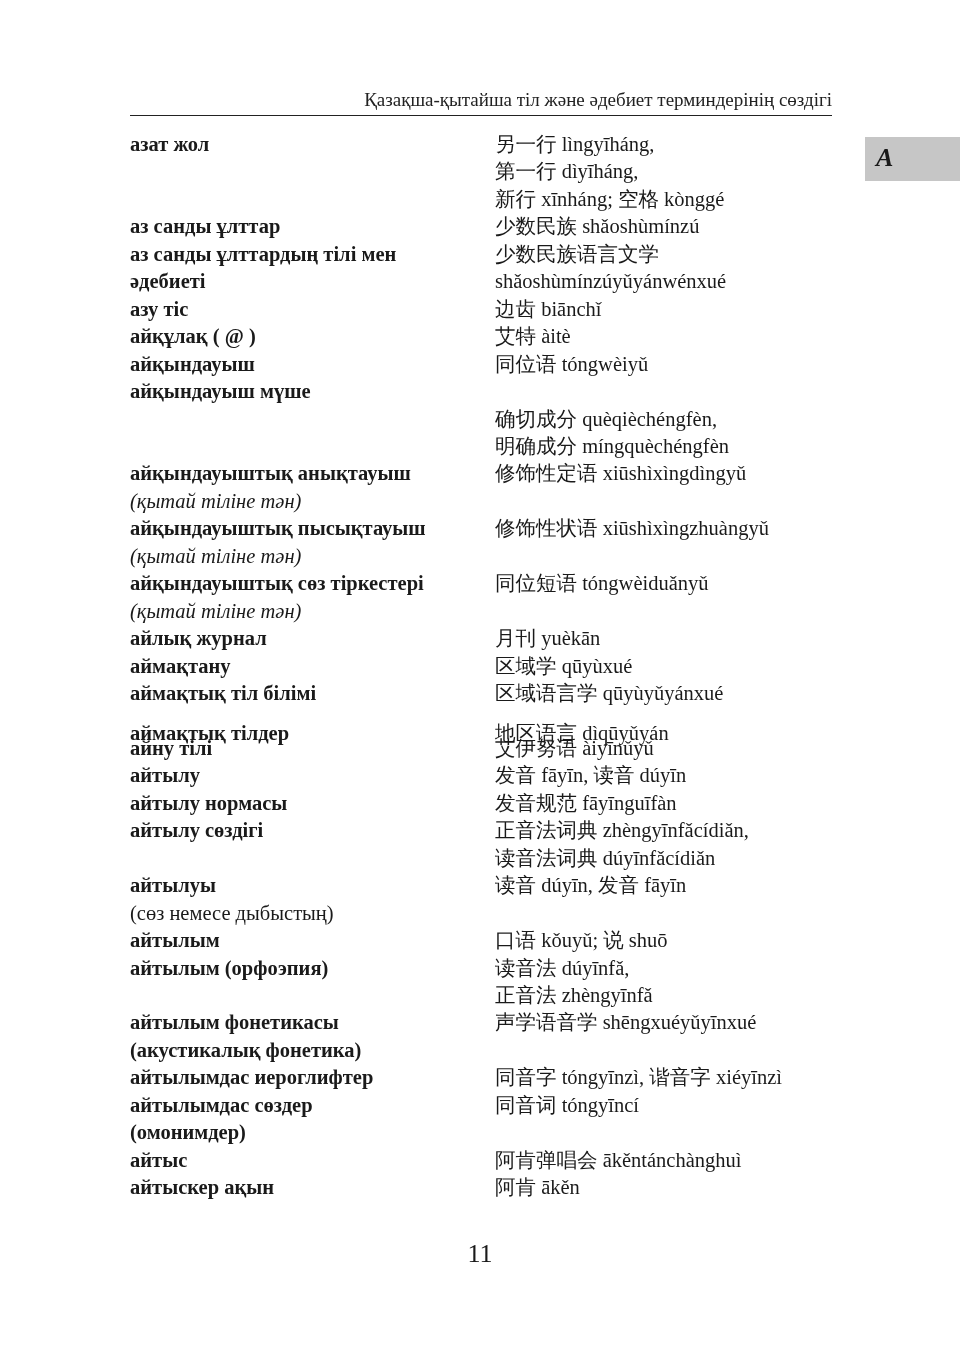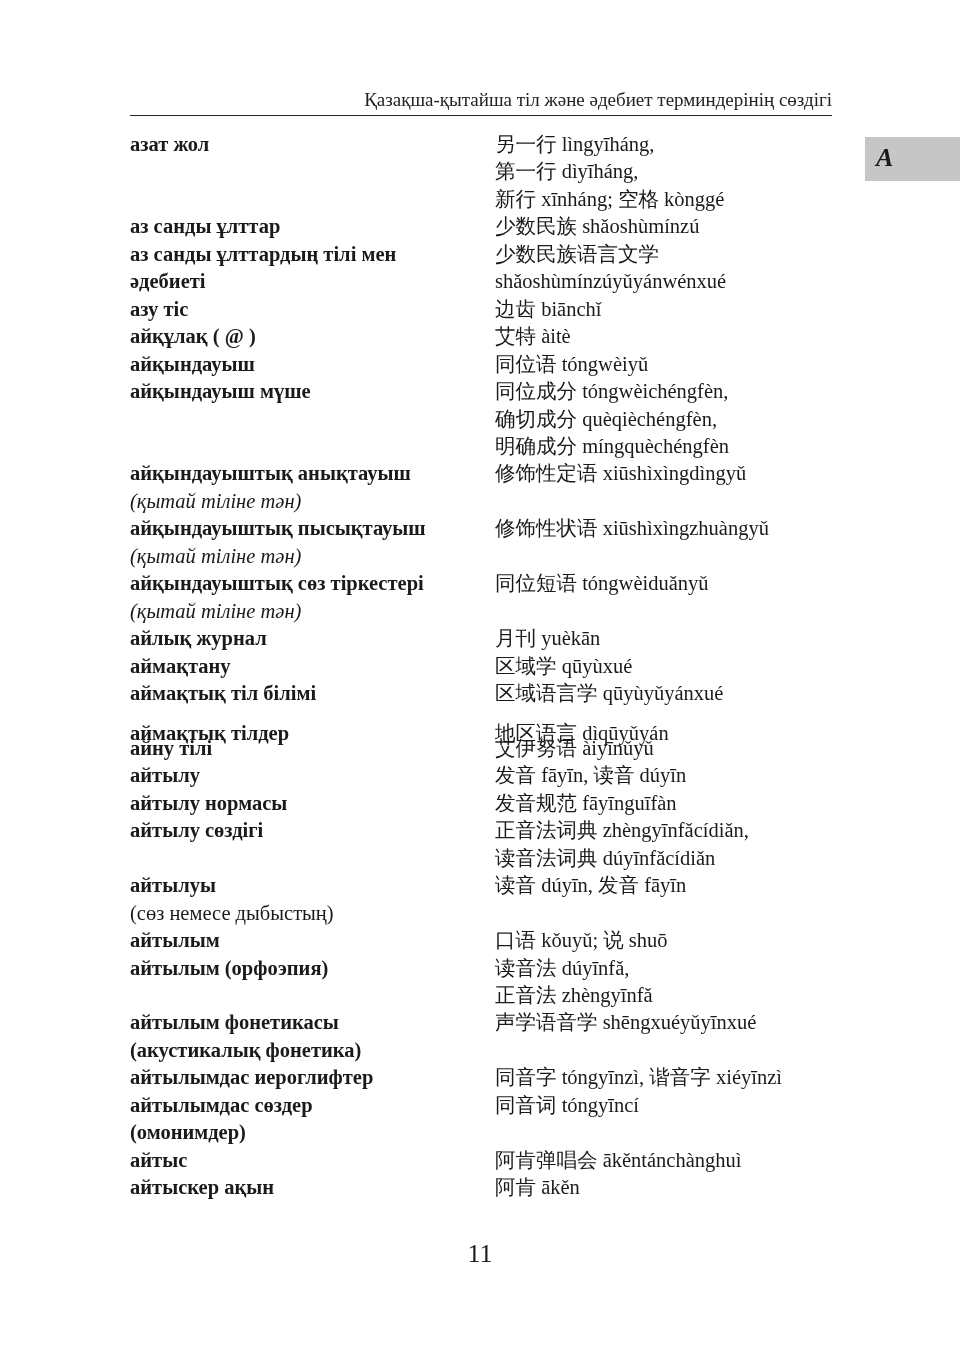--- a/index.html
+++ b/index.html
@@ -67,21 +67,20 @@
     <div class="row" style="top: 192.15px;">
       <span class="kz bold">айқұлақ ( @ )</span>
       <span class="zh">艾特 àitè</span>
     </div>
     <div class="row" style="top: 219.6px;">
       <span class="kz bold">айқындауыш</span>
       <span class="zh">同位语 tóngwèiyǔ</span>
     </div>
     <div class="row" style="top: 247.05px;">
       <span class="kz bold">айқындауыш мүше</span>
-      <span class="zh">同位成分 tóngwèichéngfèn,</span>
     </div>
     <div class="row" style="top: 274.5px;">
       <span class="kz bold"></span>
       <span class="zh">确切成分 quèqièchéngfèn,</span>
     </div>
     <div class="row" style="top: 301.95px;">
       <span class="kz bold"></span>
       <span class="zh">明确成分 míngquèchéngfèn</span>
     </div>
     <div class="row" style="top: 329.4px;">

